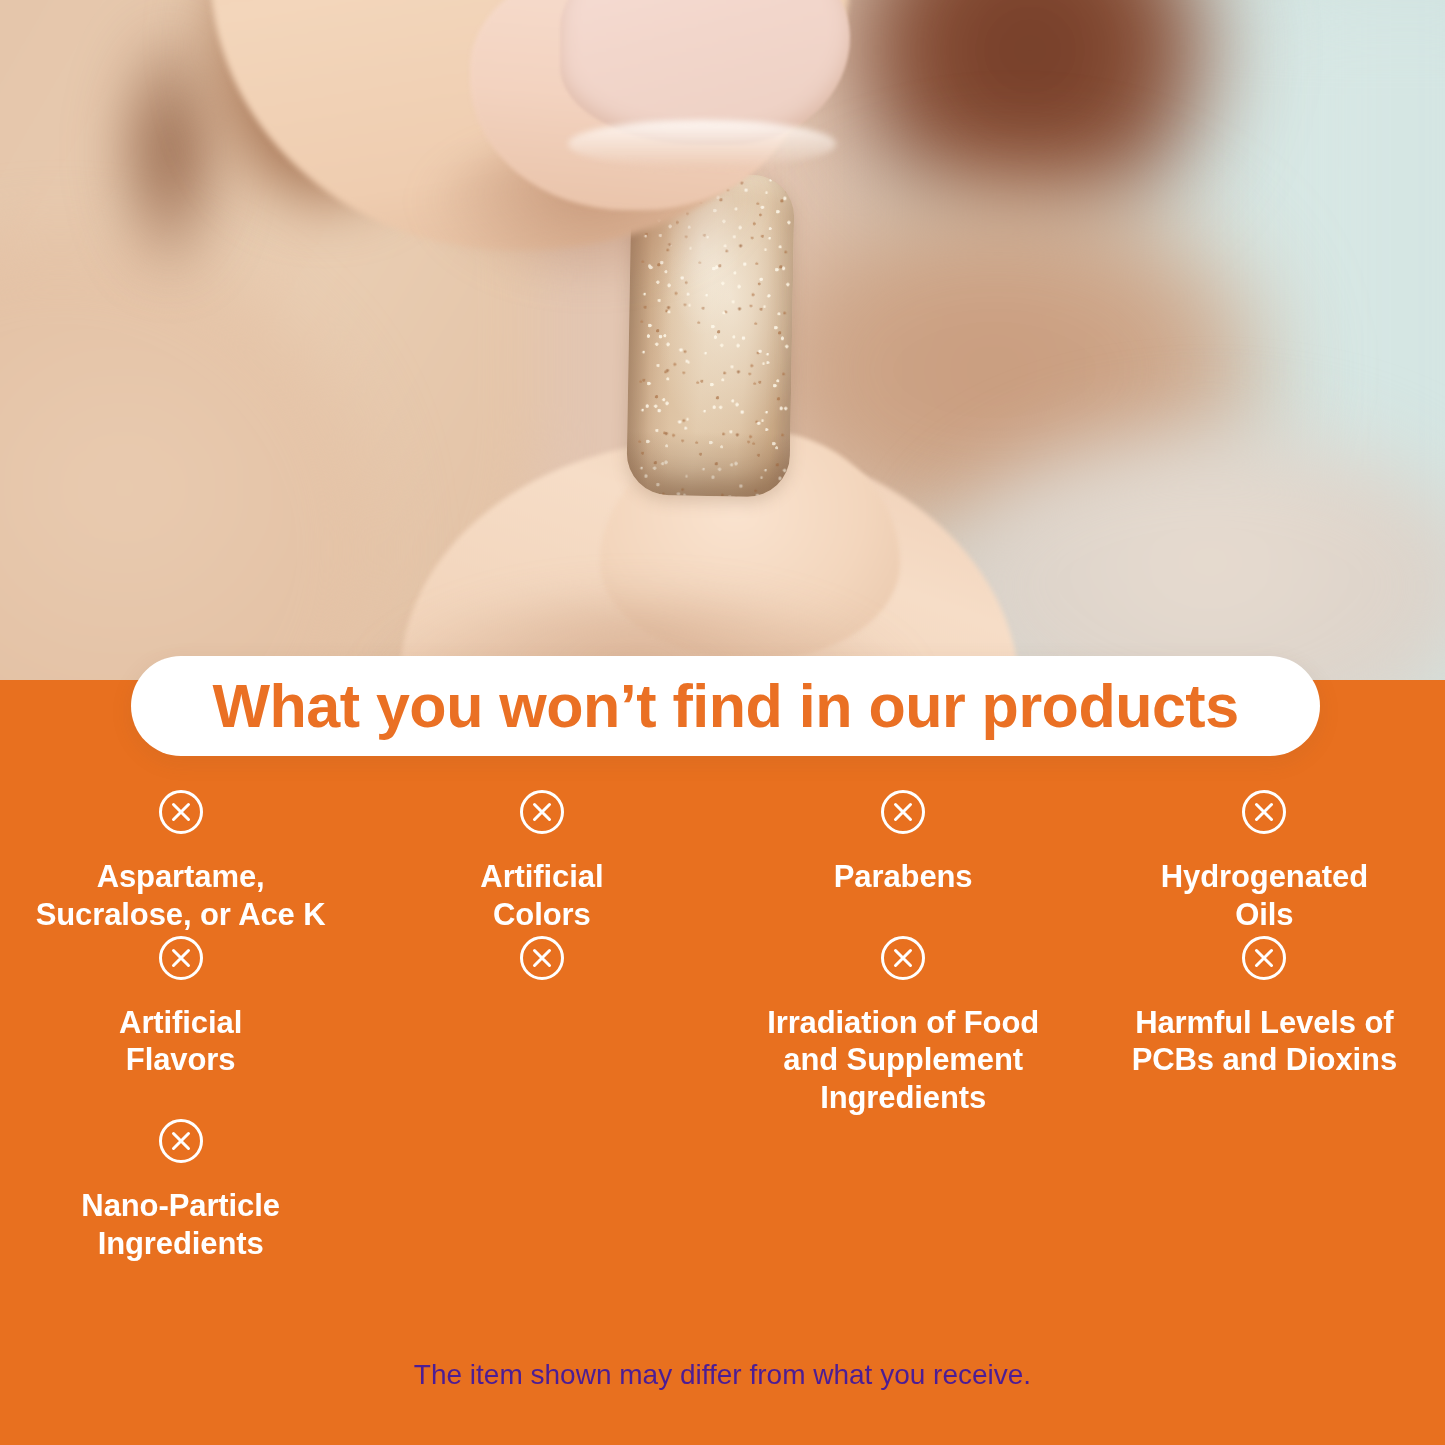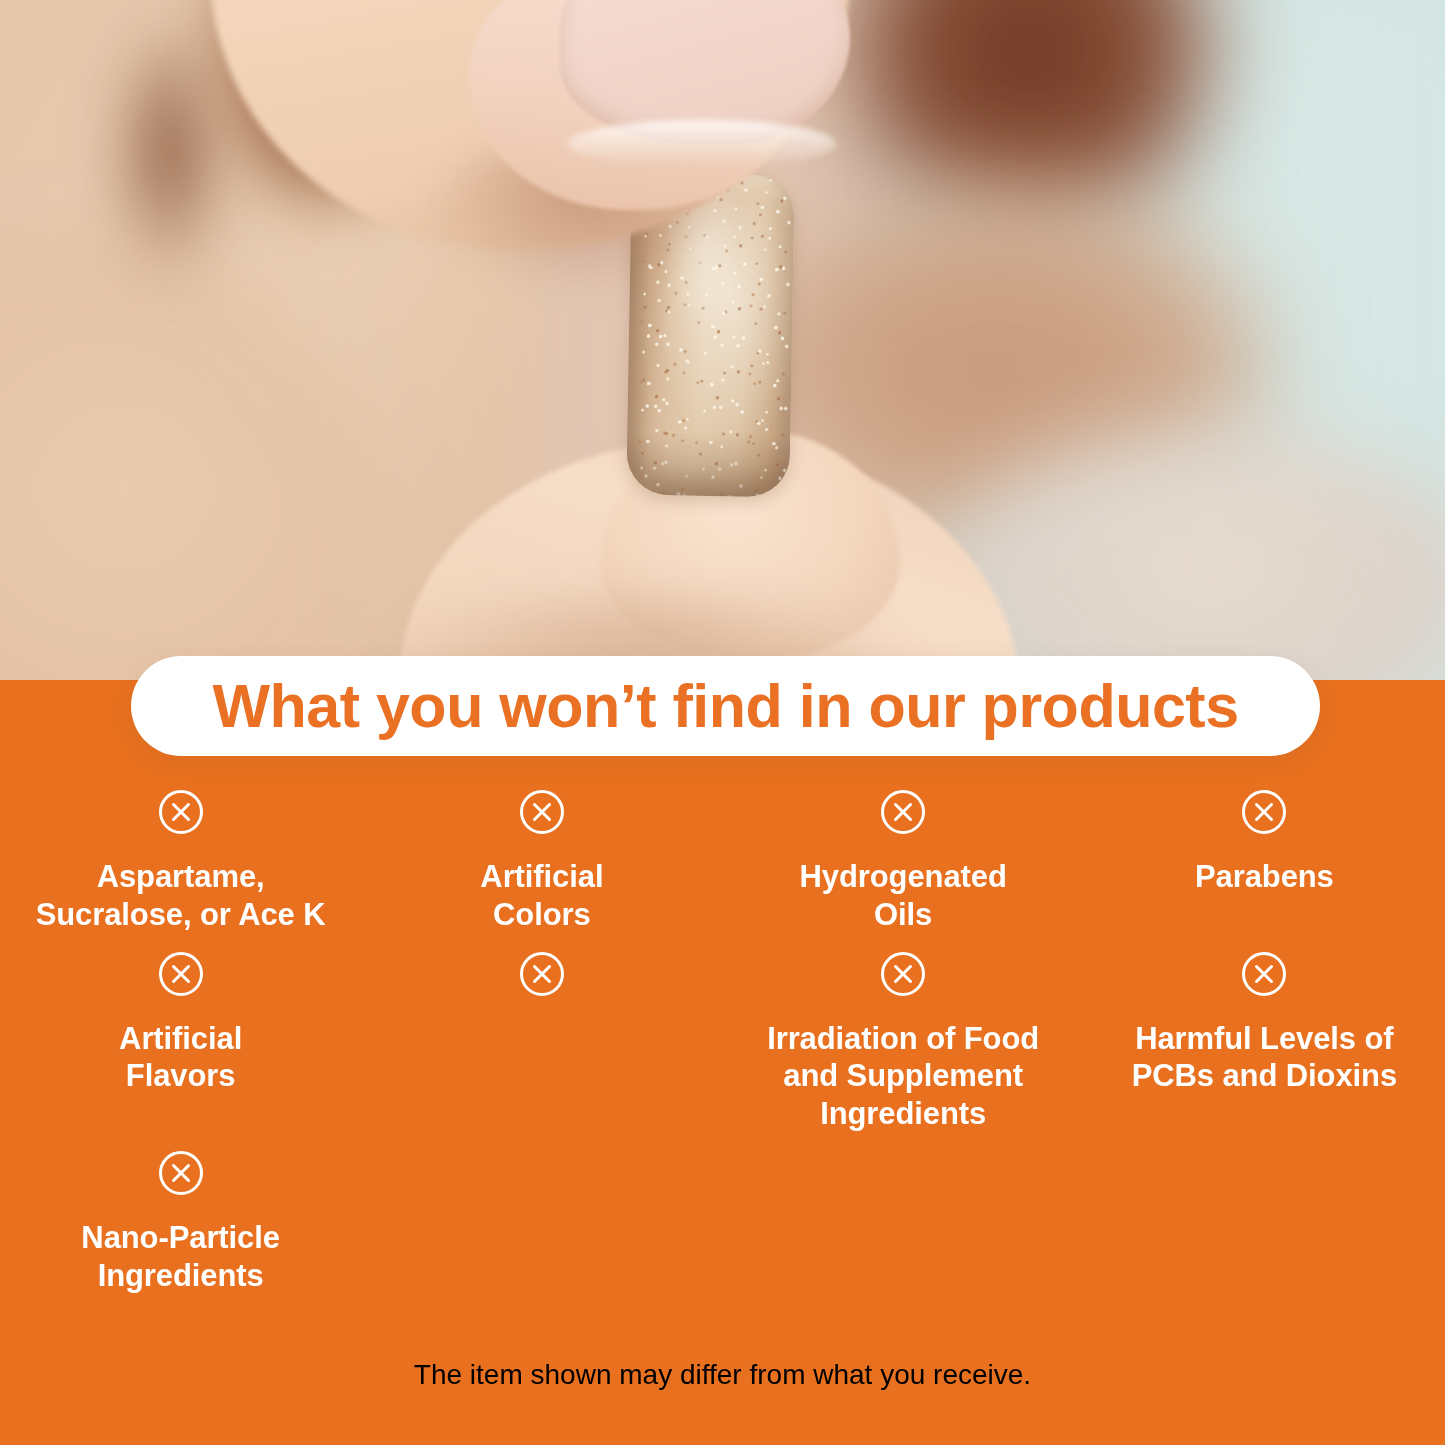--- a/index.html
+++ b/index.html
@@ -264,21 +264,21 @@
 
   
   #grid {
     position: absolute;
     left: 0;
     top: 788px;
     width: 1445px;
     z-index: 6;
     display: grid;
     grid-template-columns: repeat(4, 1fr);
-    row-gap: 16px;
+    row-gap: 0px;
   }
   .cell {
     display: flex;
     flex-direction: column;
     align-items: center;
     padding: 0 18px;
     box-sizing: border-box;
   }
 
   .x-icon {
@@ -303,21 +303,21 @@
   #footer {
     position: absolute;
     left: 0;
     top: 1358px;
     width: 1445px;
     text-align: center;
     z-index: 6;
   }
   #footer-note {
     display: inline-block;
-    color: #000000;
+    color: #4c1d95;
     font-size: 28px;
     line-height: 1.2;
     font-weight: 400;
   }
 </style>
 </head>
 <body>
 
 <div id="page">
 
@@ -382,31 +382,31 @@
       <div class="cell-label">Artificial<br>Colors</div>
     </div>
 
     <div class="cell row-1">
       <span class="x-icon">
         <svg viewBox="0 0 48 48" xmlns="http://www.w3.org/2000/svg">
           <circle cx="24" cy="24" r="20.5" fill="none" stroke="#ffffff" stroke-width="3"></circle>
           <path d="M16.5 16.5 L31.5 31.5 M31.5 16.5 L16.5 31.5" stroke="#ffffff" stroke-width="3" stroke-linecap="round"></path>
         </svg>
       </span>
+      <div class="cell-label">Parabens</div>
+    </div>
+
+    <div class="cell row-1">
+      <span class="x-icon">
+        <svg viewBox="0 0 48 48" xmlns="http://www.w3.org/2000/svg">
+          <circle cx="24" cy="24" r="20.5" fill="none" stroke="#ffffff" stroke-width="3"></circle>
+          <path d="M16.5 16.5 L31.5 31.5 M31.5 16.5 L16.5 31.5" stroke="#ffffff" stroke-width="3" stroke-linecap="round"></path>
+        </svg>
+      </span>
       <div class="cell-label">Hydrogenated<br>Oils</div>
-    </div>
-
-    <div class="cell row-1">
-      <span class="x-icon">
-        <svg viewBox="0 0 48 48" xmlns="http://www.w3.org/2000/svg">
-          <circle cx="24" cy="24" r="20.5" fill="none" stroke="#ffffff" stroke-width="3"></circle>
-          <path d="M16.5 16.5 L31.5 31.5 M31.5 16.5 L16.5 31.5" stroke="#ffffff" stroke-width="3" stroke-linecap="round"></path>
-        </svg>
-      </span>
-      <div class="cell-label">Parabens</div>
     </div>
 
 
     <div class="cell row-1">
       <span class="x-icon">
         <svg viewBox="0 0 48 48" xmlns="http://www.w3.org/2000/svg">
           <circle cx="24" cy="24" r="20.5" fill="none" stroke="#ffffff" stroke-width="3"></circle>
           <path d="M16.5 16.5 L31.5 31.5 M31.5 16.5 L16.5 31.5" stroke="#ffffff" stroke-width="3" stroke-linecap="round"></path>
         </svg>
       </span>

